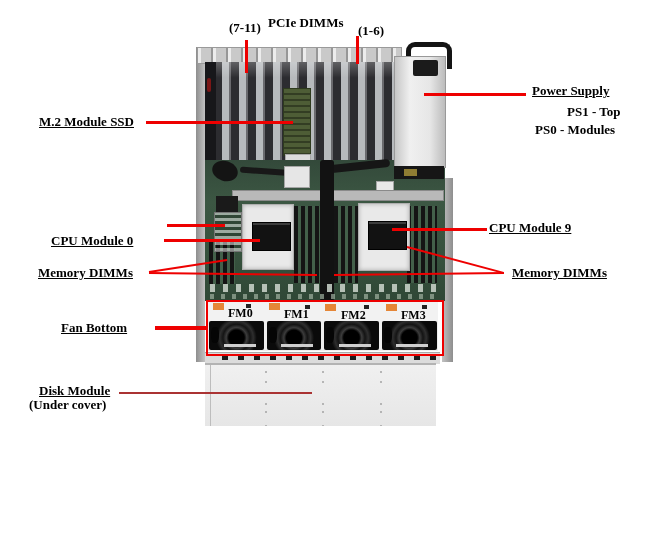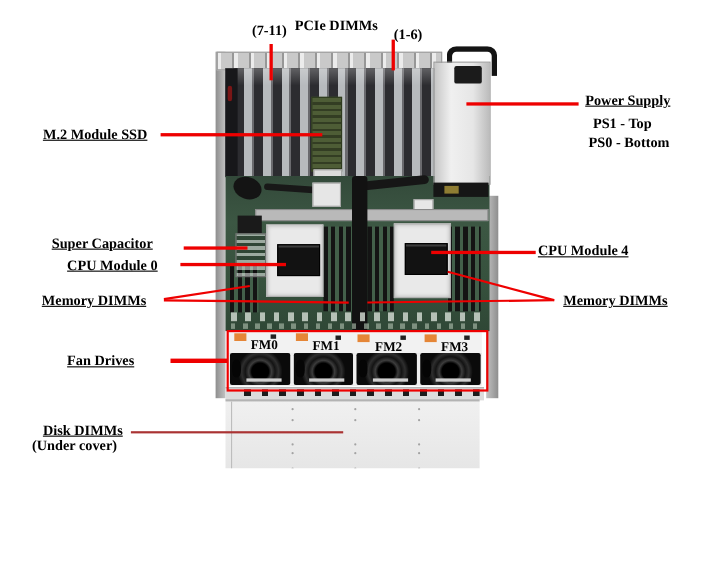--- a/index.html
+++ b/index.html
@@ -147,33 +147,32 @@
   <div class="ln" style="left:155px;top:326px;width:52px;height:4px;"></div>
   <div class="ln" style="left:119px;top:392px;width:193px;height:2px;background:#aa3333;"></div>
 
   <div class="lbl" style="left:229px;top:21px;">(7-11)</div>
   <div class="lbl" style="left:268px;top:16px;">PCIe DIMMs</div>
   <div class="lbl" style="left:358px;top:24px;">(1-6)</div>
 
   <div class="lbl u" style="left:39px;top:115px;">M.2 Module SSD</div>
 
   <div class="lbl u" style="left:532px;top:84px;">Power Supply</div>
-  <div class="lbl" style="left:539px;top:105px;">PS1 - Top</div>
-  <div class="lbl" style="left:535px;top:123px;">PS0 - Bottom</div>
+  <div class="lbl" style="left:567px;top:105px;">PS1 - Top</div>
+  <div class="lbl" style="left:535px;top:123px;">PS0 - Modules</div>
 
-  <div class="lbl u" style="left:47px;top:214px;">Super Capacitor</div>
-  <div class="lbl u" style="left:61px;top:234px;">CPU Module 0</div>
-  <div class="lbl u" style="left:489px;top:221px;">CPU Module 4</div>
+  <div class="lbl u" style="left:51px;top:234px;">CPU Module 0</div>
+  <div class="lbl u" style="left:489px;top:221px;">CPU Module 9</div>
 
   <div class="lbl u" style="left:38px;top:266px;">Memory DIMMs</div>
   <div class="lbl u" style="left:512px;top:266px;">Memory DIMMs</div>
 
-  <div class="lbl u" style="left:61px;top:321px;">Fan Drives</div>
+  <div class="lbl u" style="left:61px;top:321px;">Fan Bottom</div>
 
   <div class="fm" style="left:228px;top:306px;">FM0</div>
   <div class="fm" style="left:284px;top:307px;">FM1</div>
   <div class="fm" style="left:341px;top:308px;">FM2</div>
   <div class="fm" style="left:401px;top:308px;">FM3</div>
 
-  <div class="lbl u" style="left:39px;top:384px;">Disk DIMMs</div>
+  <div class="lbl u" style="left:39px;top:384px;">Disk Module</div>
   <div class="lbl" style="left:29px;top:398px;">(Under cover)</div>
 
 </div>
 
 </body></html>

